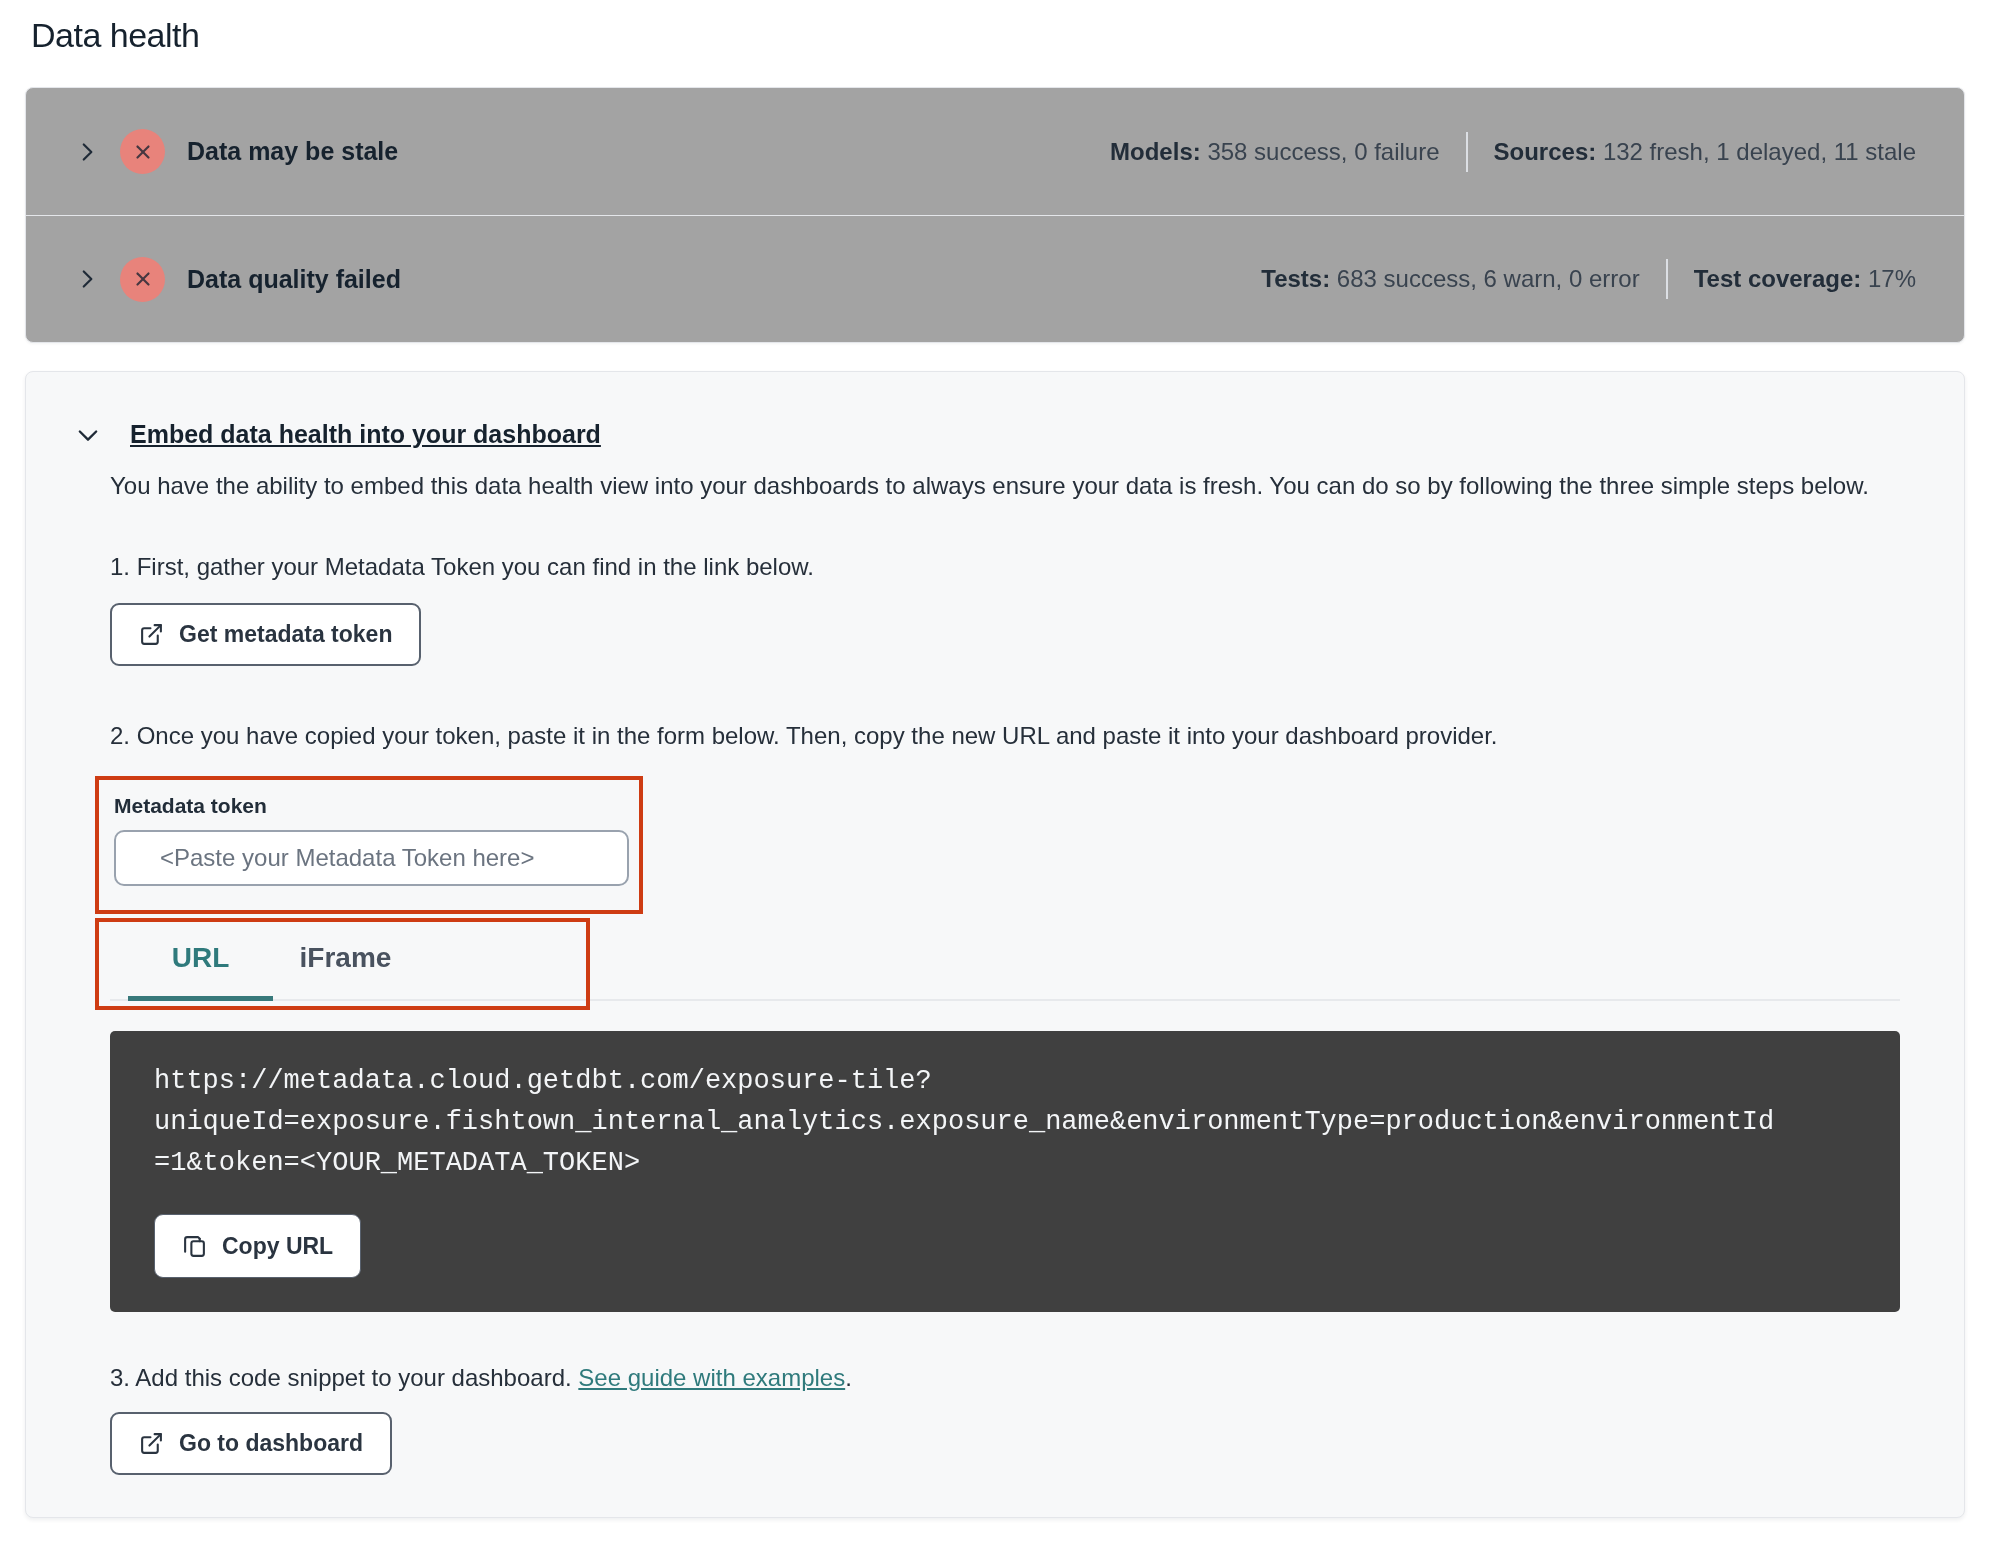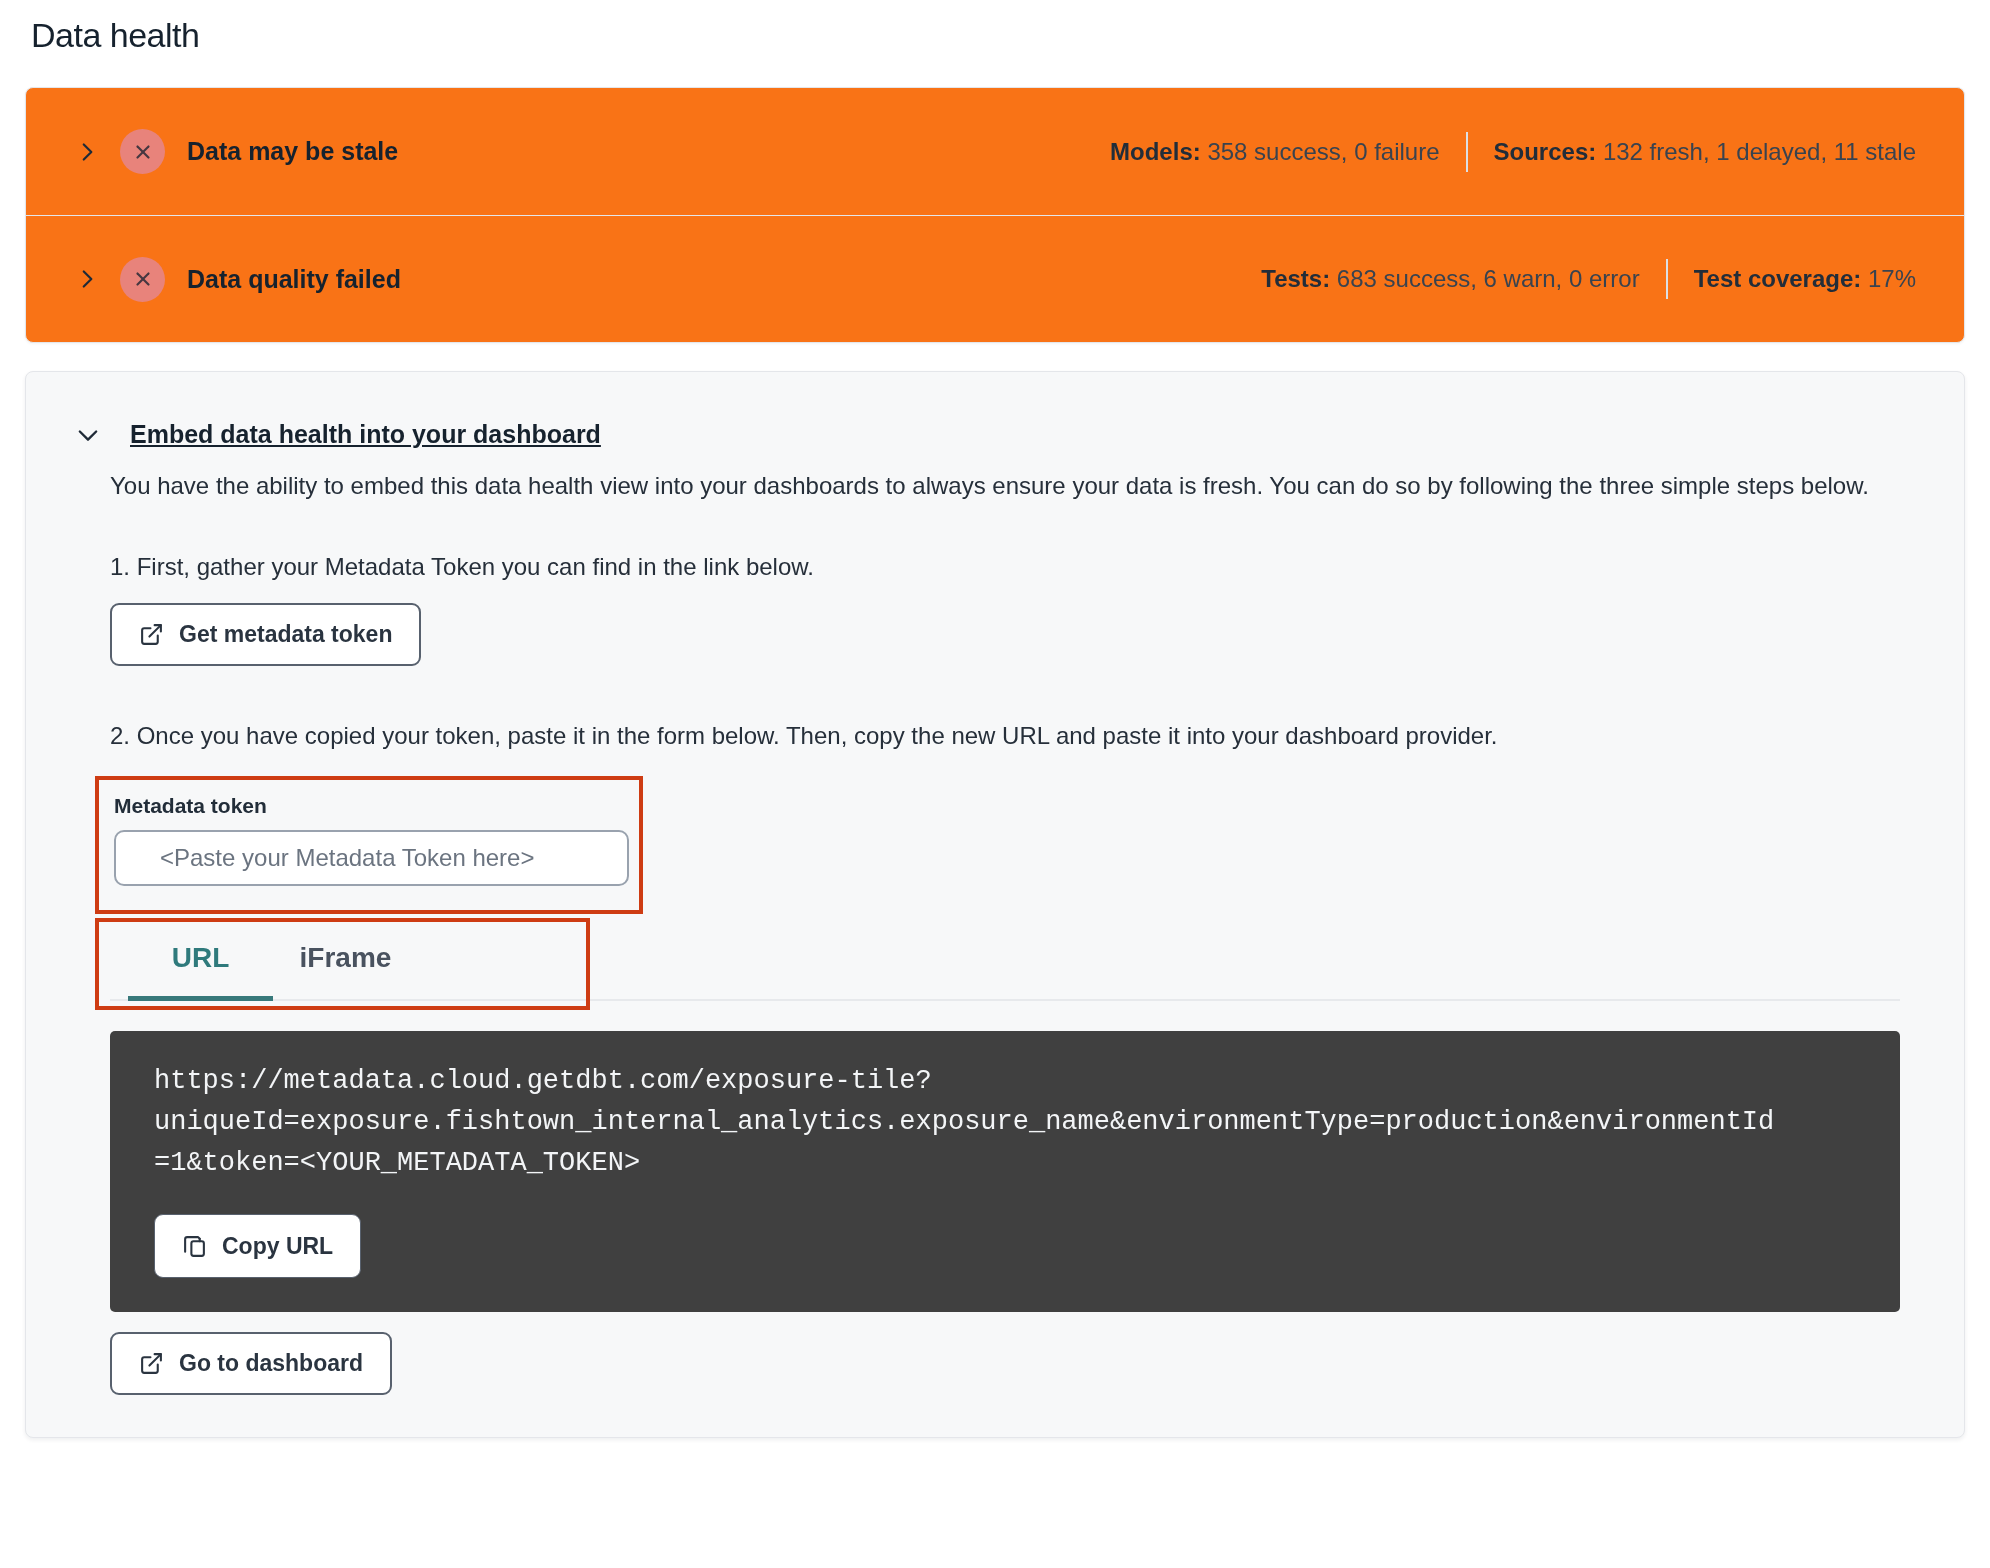--- a/index.html
+++ b/index.html
@@ -11,21 +11,21 @@
   }
   .page { padding: 16px 25px 20px 25px; }
 
   
   .page-header { display: flex; align-items: baseline; gap: 4px; padding-left: 6px; margin-bottom: 32px; }
   .page-title { font-size: 34px; font-weight: 400; color: #16222e; letter-spacing: -0.5px; }
   .page-subtitle { font-size: 23px; color: #414c58; }
 
   
   .status-card {
-    border: 1px solid #e4e6ea; border-radius: 8px; background: #f97316;
+    border: 1px solid #e4e6ea; border-radius: 8px; background: #a3a3a3;
     box-shadow: 0 1px 3px rgba(20,30,45,0.05);
   }
   .status-row { display: flex; align-items: center; height: 127px; padding: 0 48px; }
   .status-row + .status-row { border-top: 1px solid #e4e6ea; }
   .row-left { display: flex; align-items: center; gap: 20px; }
   .chevron-right { width: 26px; height: 26px; cursor: pointer; flex: none; }
   .err-badge {
     width: 45px; height: 45px; border-radius: 50%; background: #e8837b;
     display: flex; align-items: center; justify-content: center; flex: none;
   }
@@ -209,20 +209,21 @@
         <button class="btn copy-btn">
           <svg viewBox="0 0 24 24" fill="none" stroke="#2a3440" stroke-width="2" stroke-linecap="round" stroke-linejoin="round">
               <rect x="9" y="7" width="12" height="14" rx="2"></rect>
               <path d="M17 4.5 15.5 3H5a2 2 0 0 0-2 2v12"></path>
               <path d="M17 7V4.5"></path>
             </svg>
           <span>Copy URL</span>
         </button>
       </div>
 
+      <div class="step3-line"><span>3. Add this code snippet to your dashboard. </span><a class="guide-link">See guide with examples</a><span>.</span></div>
 
       <button class="btn dash-btn">
         <svg viewBox="0 0 24 24" fill="none" stroke="#2a3440" stroke-width="2" stroke-linecap="round" stroke-linejoin="round">
             <path d="M18 13v6a2 2 0 0 1-2 2H5a2 2 0 0 1-2-2V8a2 2 0 0 1 2-2h6"></path>
             <polyline points="15 3 21 3 21 9"></polyline>
             <line x1="10" y1="14" x2="21" y2="3"></line>
           </svg>
         <span>Go to dashboard</span>
       </button>
 

